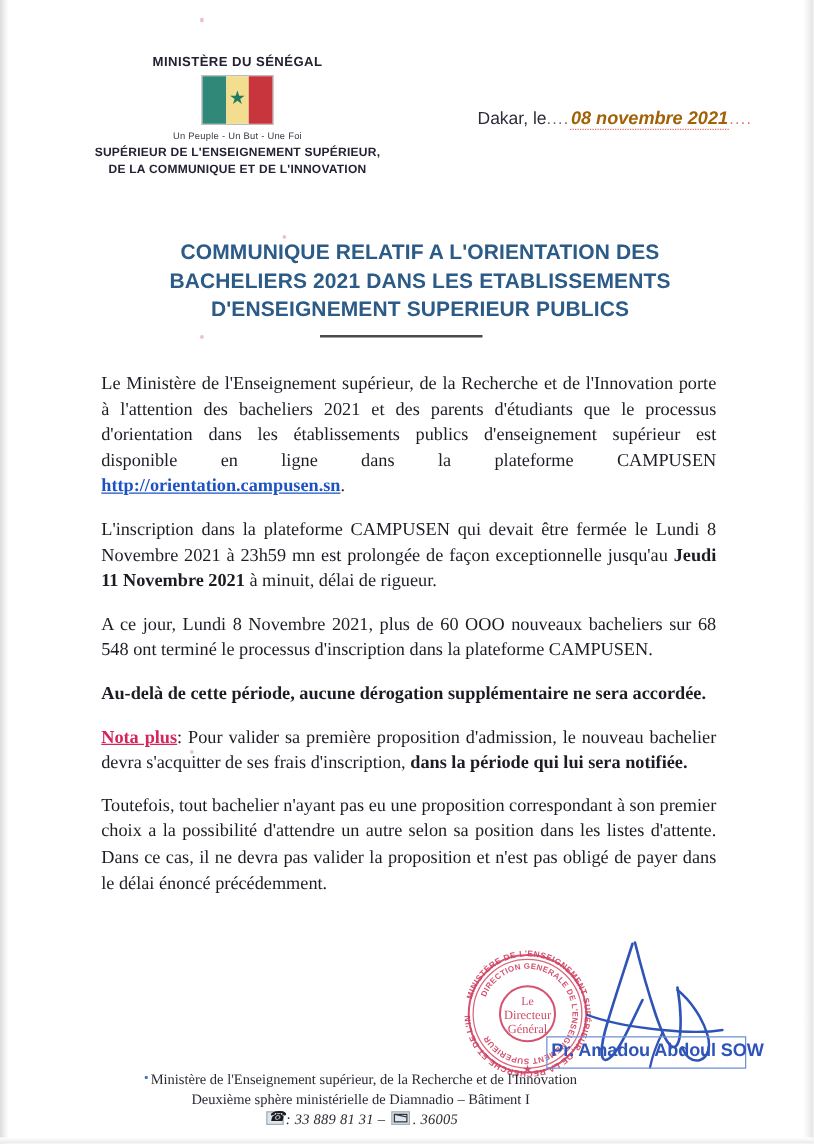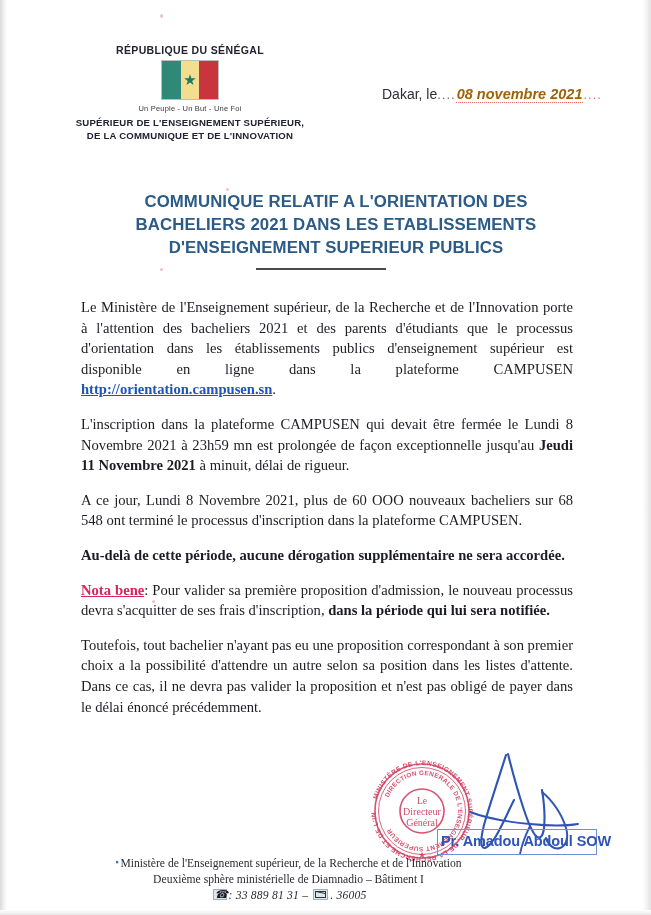--- a/index.html
+++ b/index.html
@@ -300,21 +300,21 @@
   <div class="scan-edge-right"></div>
   <div class="scan-edge-bottom"></div>
 
   <div class="speck" style="left:160px;top:14px;width:3px;height:4px;"></div>
   <div class="speck" style="left:160px;top:133px;width:3px;height:3px;"></div>
   <div class="speck" style="left:160px;top:268px;width:3px;height:3px;"></div>
   <div class="speck" style="left:226px;top:188px;width:3px;height:3px;"></div>
   <div class="speck" style="left:152px;top:600px;width:3px;height:3px;"></div>
 
   <div class="header">
-    <div class="republique">RÉPUBLIQUE DU SÉNÉGAL</div>
+    <div class="republique">MINISTÈRE DU SÉNÉGAL</div>
 
     <div class="flag">
       <div class="band green"></div>
       <div class="band yellow"></div>
       <div class="band red"></div>
       <div class="star">★</div>
     </div>
 
     <div class="devise">Un Peuple - Un But - Une Foi</div>
     <div class="ministere">SUPÉRIEUR DE L'ENSEIGNEMENT SUPÉRIEUR,</div>
@@ -331,21 +331,21 @@
   <div class="body-text">
 
     <p><span>Le Ministère de l'Enseignement supérieur, de la Recherche et de l'Innovation porte à l'attention des bacheliers 2021 et des parents d'étudiants que le processus d'orientation dans les établissements publics d'enseignement supérieur est disponible en ligne dans la plateforme CAMPUSEN </span><a class="link" href="#">http://orientation.campusen.sn</a><span>.</span></p>
 
     <p><span>L'inscription dans la plateforme CAMPUSEN qui devait être fermée le Lundi 8 Novembre 2021 à 23h59 mn est prolongée de façon exceptionnelle jusqu'au </span><span class="bold">Jeudi 11 Novembre 2021</span><span> à minuit, délai de rigueur.</span></p>
 
     <p>A ce jour, Lundi 8 Novembre 2021, plus de 60 OOO nouveaux bacheliers sur 68 548 ont terminé le processus d'inscription dans la plateforme CAMPUSEN.</p>
 
     <p class="para-bold">Au-delà de cette période, aucune dérogation supplémentaire ne sera accordée.</p>
 
-    <p><span class="nota">Nota bene</span><span>: Pour valider sa première proposition d'admission, le nouveau processus devra s'acquitter de ses frais d'inscription, </span><span class="bold">dans la période qui lui sera notifiée.</span></p>
+    <p><span class="nota">Nota plus</span><span>: Pour valider sa première proposition d'admission, le nouveau bachelier devra s'acquitter de ses frais d'inscription, </span><span class="bold">dans la période qui lui sera notifiée.</span></p>
 
     <p>Toutefois, tout bachelier n'ayant pas eu une proposition correspondant à son premier choix a la possibilité d'attendre un autre selon sa position dans les listes d'attente. Dans ce cas, il ne devra pas valider la proposition et n'est pas obligé de payer dans le délai énoncé précédemment.</p>
   </div>
 
   <div class="stamp">
     <svg width="108" height="108" viewBox="0 0 108 108" aria-hidden="true">
       <defs>
         <path id="ringOuter" d="M 54,54 m -46,0 a 46,46 0 1,1 92,0 a 46,46 0 1,1 -92,0"></path>
         <path id="ringInner" d="M 54,54 m -36,0 a 36,36 0 1,1 72,0 a 36,36 0 1,1 -72,0"></path>
       </defs>

